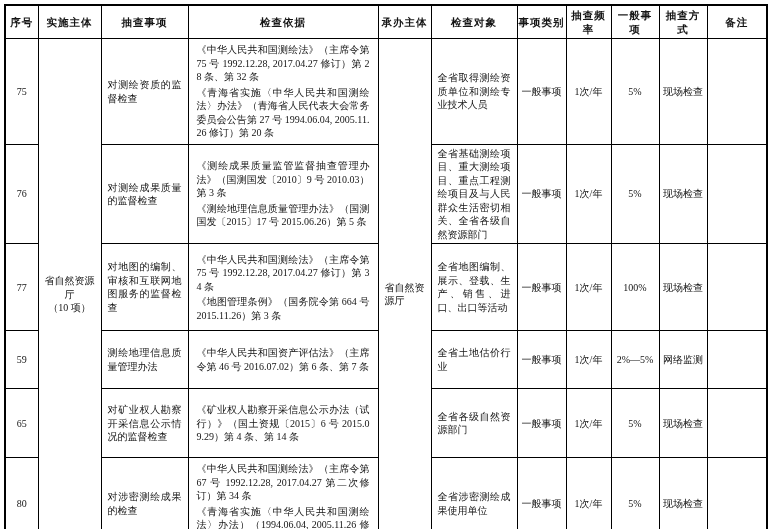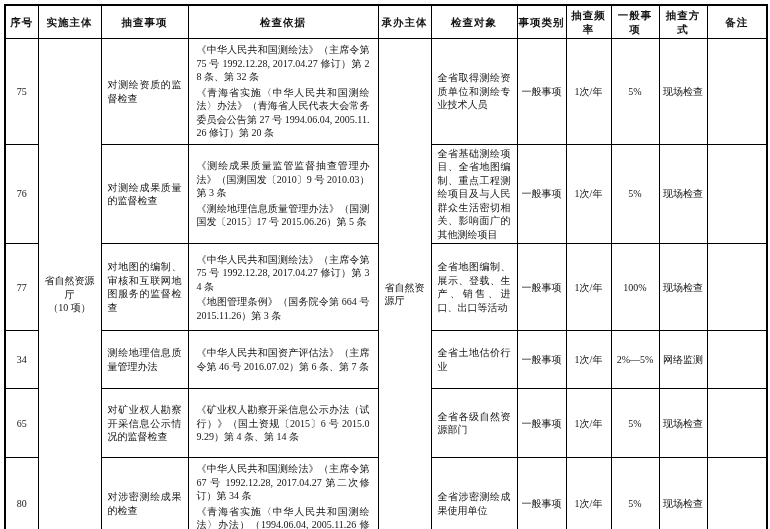--- a/index.html
+++ b/index.html
@@ -101,21 +101,21 @@
         <td class="center">现场检查</td>
         <td class="center"></td>
       </tr>
       <tr style="height:98px">
         <td class="center">76</td>
         <td class="just">对测绘成果质量的监督检查</td>
         <td class="just">
           <div class="basis-item">《测绘成果质量监管监督抽查管理办法》（国测国发〔2010〕9 号 2010.03）第 3 条</div>
           <div class="basis-item">《测绘地理信息质量管理办法》（国测国发〔2015〕17 号 2015.06.26）第 5 条</div>
         </td>
-        <td class="just">全省基础测绘项目、全省地图编制、重点工程测绘项目及与人民群众生活密切相关、影响面广的其他测绘项目</td>
+        <td class="just">全省基础测绘项目、重大测绘项目、重点工程测绘项目及与人民群众生活密切相关、全省各级自然资源部门</td>
         <td class="center">一般事项</td>
         <td class="center">1次/年</td>
         <td class="center">5%</td>
         <td class="center">现场检查</td>
         <td class="center"></td>
       </tr>
       <tr style="height:87px">
         <td class="center">77</td>
         <td class="just">对地图的编制、审核和互联网地图服务的监督检查</td>
         <td class="just">
@@ -123,21 +123,21 @@
           <div class="basis-item">《地图管理条例》（国务院令第 664 号 2015.11.26）第 3 条</div>
         </td>
         <td class="just">全省地图编制、展示、登载、生产、销售、进口、出口等活动</td>
         <td class="center">一般事项</td>
         <td class="center">1次/年</td>
         <td class="center">100%</td>
         <td class="center">现场检查</td>
         <td class="center"></td>
       </tr>
       <tr style="height:58px">
-        <td class="center">34</td>
+        <td class="center">59</td>
         <td class="just">测绘地理信息质量管理办法</td>
         <td class="just">
           <div class="basis-item">《中华人民共和国资产评估法》（主席令第 46 号 2016.07.02）第 6 条、第 7 条</div>
         </td>
         <td class="just">全省土地估价行业</td>
         <td class="center">一般事项</td>
         <td class="center">1次/年</td>
         <td class="center">2%—5%</td>
         <td class="center">网络监测</td>
         <td class="center"></td>

